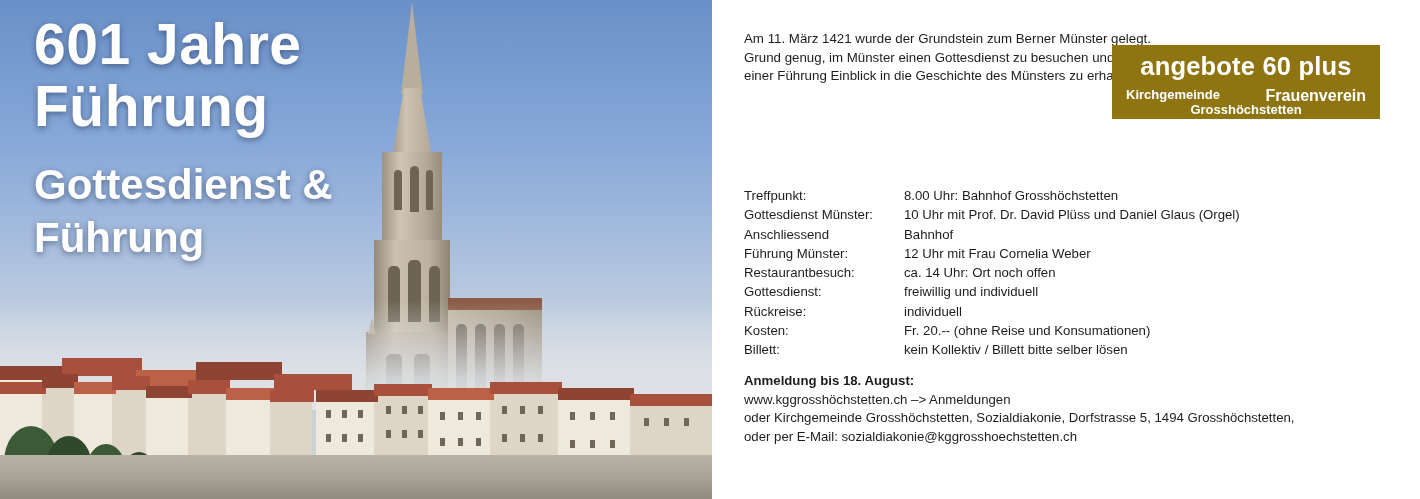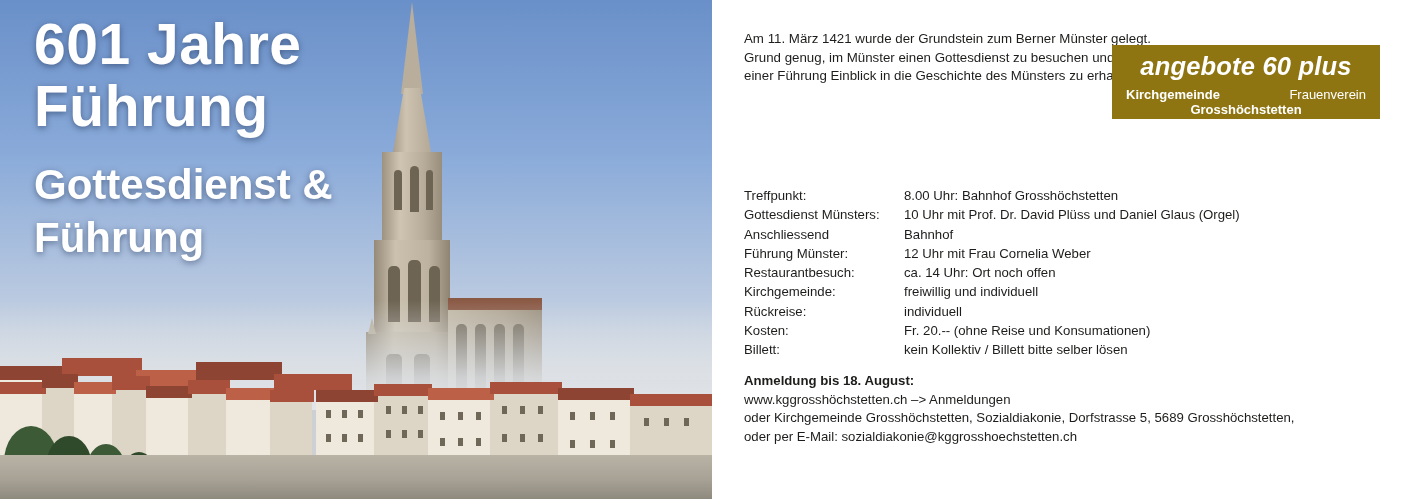--- a/index.html
+++ b/index.html
@@ -158,24 +158,24 @@
   
   #logo {
     position: absolute; left: 400px; top: 45px;
     width: 268px; height: 74px;
     background: #8f7512;
     color: #ffffff;
   }
   #logo-main {
     position: absolute; left: 0; top: 7px; width: 268px;
     text-align: center;
-    font-size: 25.5px; font-weight: 700; letter-spacing: .2px; font-style: italic;
+    font-size: 25.5px; font-weight: 700; letter-spacing: .2px;
   }
   #logo-l { position:absolute; left: 14px; top: 42px; font-size: 13px; font-weight:700; }
-  #logo-r { position:absolute; right: 14px; top: 42px; font-size: 13px; font-weight:400; }
+  #logo-r { position:absolute; right: 14px; top: 42px; font-size: 16px; font-weight:700; }
   #logo-b { position:absolute; left:0; top: 57px; width:268px; text-align:center; font-size: 13px; font-weight:700; }
 
   
   #details {
     position: absolute; left: 32px; top: 188px; width: 600px;
     font-size: 13.2px; line-height: 1.28;
   }
   #details table { border-collapse: collapse; }
   #details td { padding: 0 0 2.4px 0; vertical-align: top; white-space: nowrap; }
   #details td.k { width: 160px; }
@@ -334,37 +334,37 @@
 
 
     <div id="details">
       <table>
         <tbody>
           <tr>
             <td class="k">Treffpunkt:</td>
             <td class="v">8.00 Uhr: Bahnhof Grosshöchstetten</td>
           </tr>
           <tr>
-            <td class="k">Gottesdienst Münsters:</td>
+            <td class="k">Gottesdienst Münster:</td>
             <td class="v">10 Uhr mit Prof. Dr. David Plüss und Daniel Glaus (Orgel)</td>
           </tr>
           <tr>
             <td class="k">Anschliessend</td>
             <td class="v">Bahnhof</td>
           </tr>
           <tr>
             <td class="k">Führung Münster:</td>
             <td class="v">12 Uhr mit Frau Cornelia Weber</td>
           </tr>
           <tr>
             <td class="k">Restaurantbesuch:</td>
             <td class="v">ca. 14 Uhr: Ort noch offen</td>
           </tr>
           <tr>
-            <td class="k">Kirchgemeinde:</td>
+            <td class="k">Gottesdienst:</td>
             <td class="v">freiwillig und individuell</td>
           </tr>
           <tr>
             <td class="k">Rückreise:</td>
             <td class="v">individuell</td>
           </tr>
           <tr>
             <td class="k">Kosten:</td>
             <td class="v">Fr. 20.-- (ohne Reise und Konsumationen)</td>
           </tr>
@@ -372,18 +372,18 @@
             <td class="k">Billett:</td>
             <td class="v">kein Kollektiv / Billett bitte selber lösen</td>
           </tr>
         </tbody>
       </table>
     </div>
 
     <div id="reg">
       <div class="bold">Anmeldung bis 18. August:</div>
       <div>www.kggrosshöchstetten.ch –&gt; Anmeldungen</div>
-      <div>oder Kirchgemeinde Grosshöchstetten, Sozialdiakonie, Dorfstrasse 5, 5689 Grosshöchstetten,</div>
+      <div>oder Kirchgemeinde Grosshöchstetten, Sozialdiakonie, Dorfstrasse 5, 1494 Grosshöchstetten,</div>
       <div>oder per E-Mail: sozialdiakonie@kggrosshoechstetten.ch</div>
     </div>
 
   </div>
 </div>
 
 </body></html>

